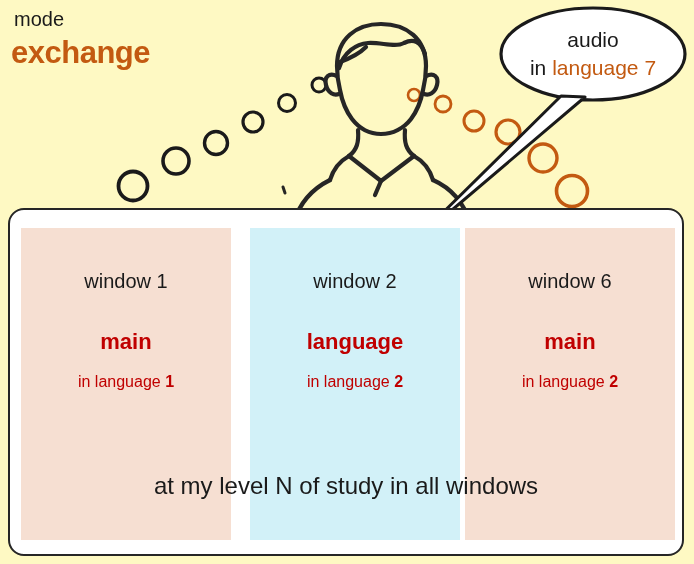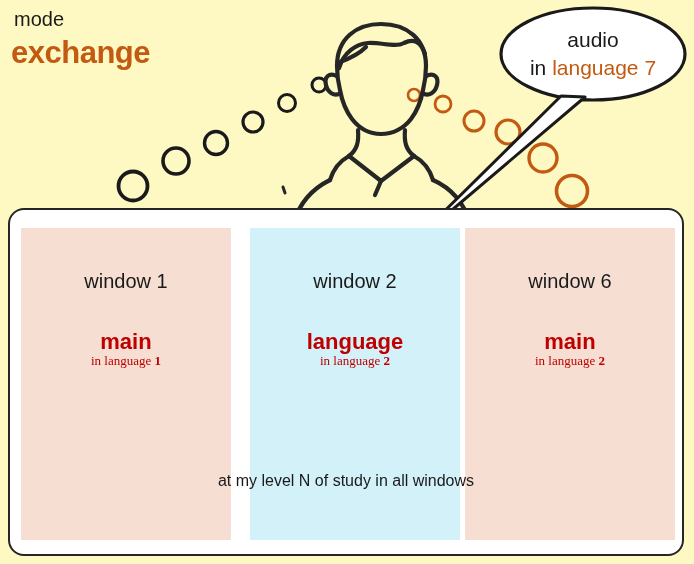--- a/index.html
+++ b/index.html
@@ -105,35 +105,34 @@
     text-align: center;
     font-size: 22px;
     font-weight: bold;
     color: #C00000;
     margin-top: 9px;
   }
   .window-lang {
     position: absolute;
     left: 0;
     right: 0;
-    top: 125px;
-    text-align: center;
-    font-size: 13px;
+    top: 145px;
+    text-align: center;
+    font-size: 16px;
     color: #C00000;
-    font-family: Liberation Serif, serif;
   }
   .window-lang .num { font-weight: bold; }
 
   #footer-note {
     position: absolute;
     left: 0;
     right: 0;
     top: 262px;
     text-align: center;
-    font-size: 16px;
+    font-size: 24px;
     color: #1a1a1a;
   }
 </style>
 </head>
 <body>
 
 <div id="stage">
 
   <div id="mode-label">mode</div>
   <div id="mode-title">exchange</div>

